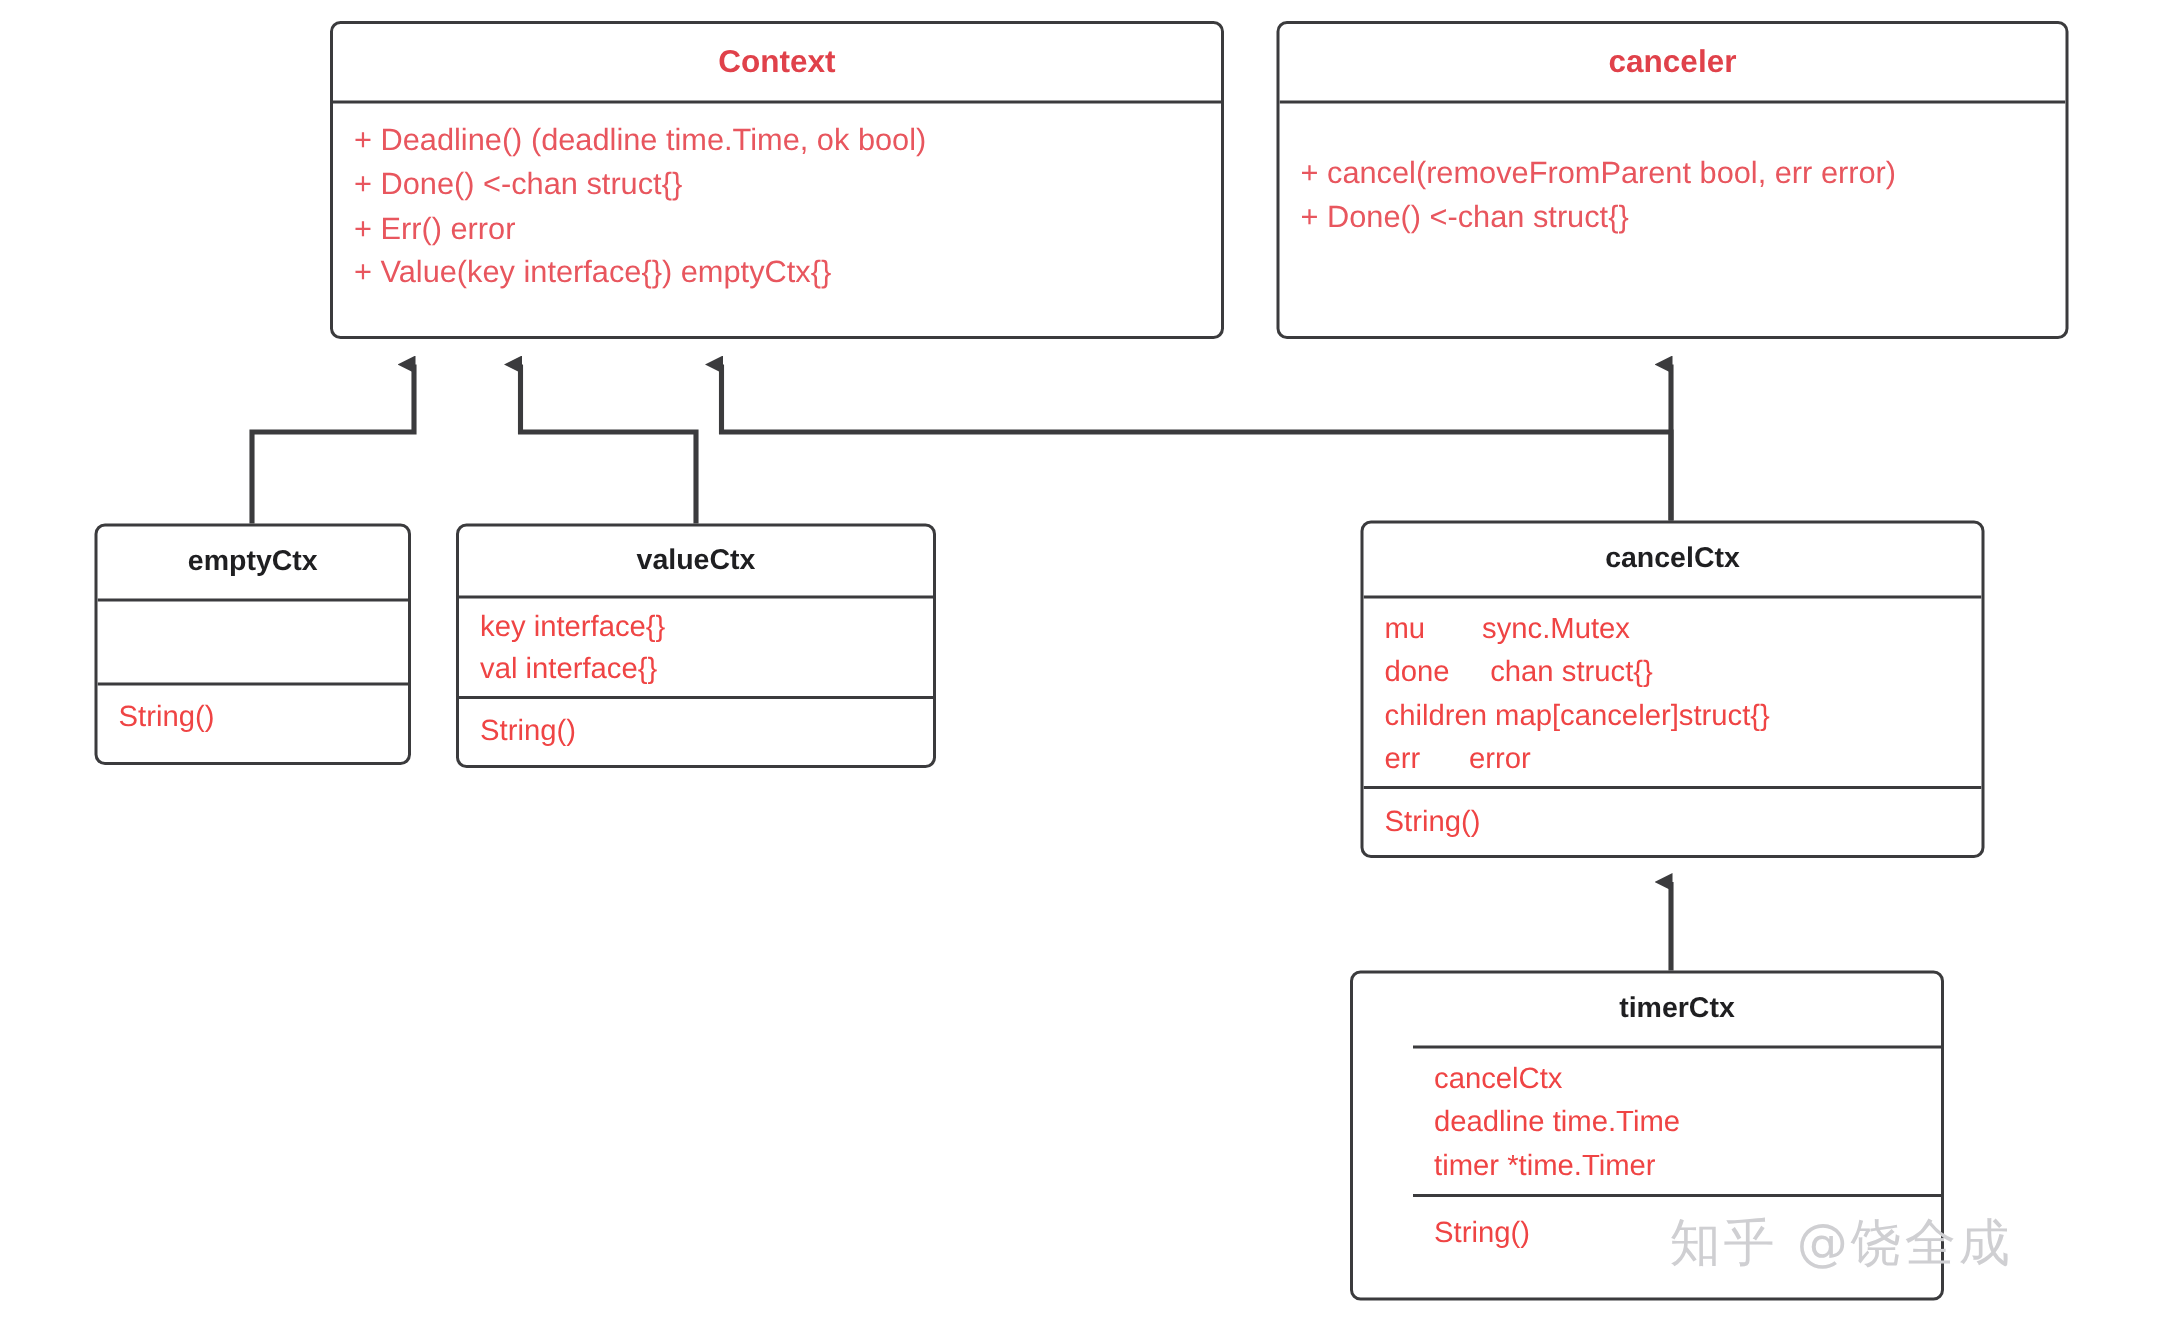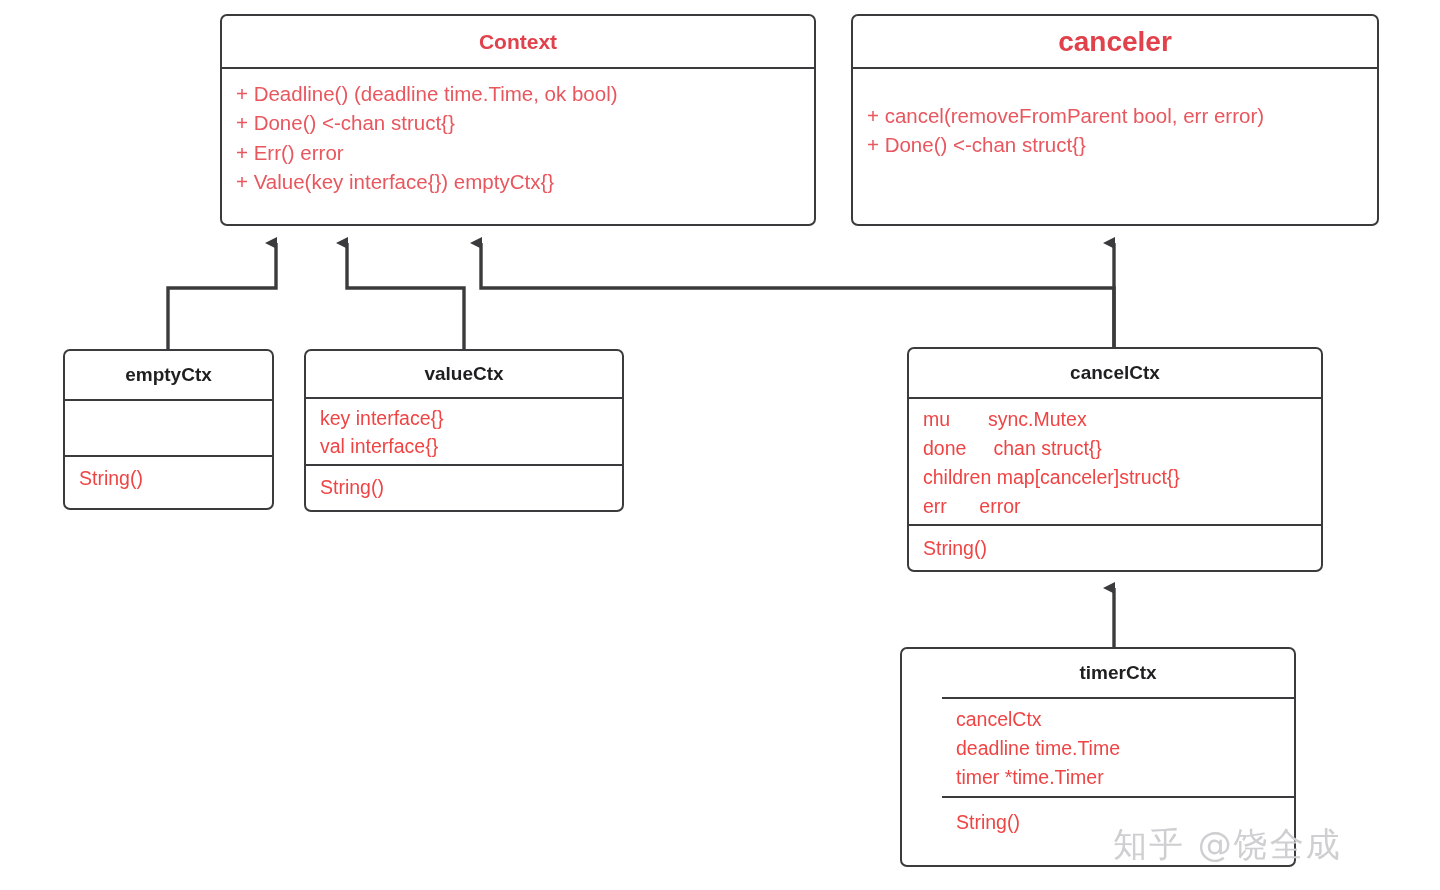--- a/index.html
+++ b/index.html
@@ -82,21 +82,21 @@
   #box-context {
     left: 184px; top: 14px; width: 596px; height: 212px; margin-left: 36px;
   }
   #box-context .uml-title { height: 51px; font-size: 21px; }
   #box-context .uml-compartment { padding-top: 10px; }
   #box-context .uml-line { font-size: 20.5px; line-height: 1.43; }
 
   #box-canceler {
     left: 851px; top: 14px; width: 528px; height: 212px;
   }
-  #box-canceler .uml-title { height: 51px; font-size: 28px; }
+  #box-canceler .uml-title { height: 51px; font-size: 21px; }
   #box-canceler .uml-compartment { padding-top: 32px; }
   #box-canceler .uml-line { font-size: 20.5px; line-height: 1.43; }
 
   
   #box-emptyctx {
     left: 63px; top: 349px; width: 211px; height: 161px;
   }
   #box-emptyctx .uml-title { height: 48px; font-size: 19px; }
   #box-emptyctx .c-fields { height: 54px; }
   #box-emptyctx .uml-line { font-size: 19.5px; }
@@ -127,21 +127,20 @@
   #watermark {
     position: absolute;
     left: 1113px;
     top: 806px;
     z-index: 3;
     font-size: 34px;
     color: #cfcfd2;
     letter-spacing: 2px;
     white-space: pre;
     font-family: "DejaVu Sans", sans-serif;
-    margin-top: 16px;
   }
 </style>
 </head>
 <body>
 
 <div id="canvas">
 
   <svg id="connectors" viewBox="0 0 1440 890" width="1440" height="890" xmlns="http://www.w3.org/2000/svg">
     <defs>
       <marker id="uml-arrow" viewBox="0 0 12 12" refX="6" refY="11" markerWidth="12" markerHeight="12" orient="auto-start-reverse" markerUnits="userSpaceOnUse">

